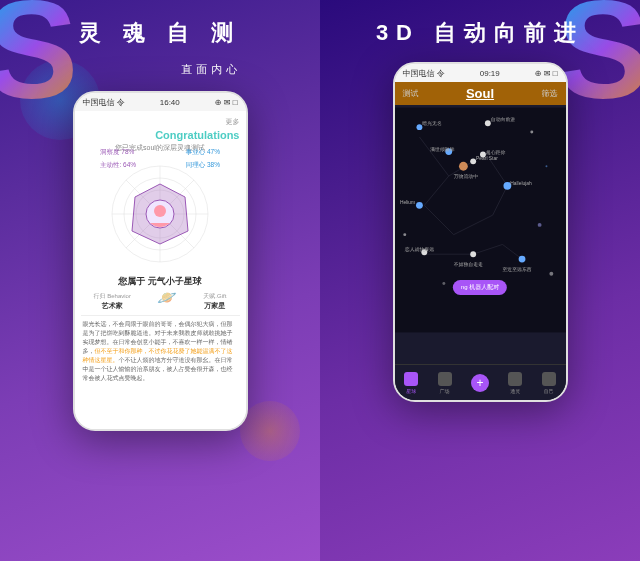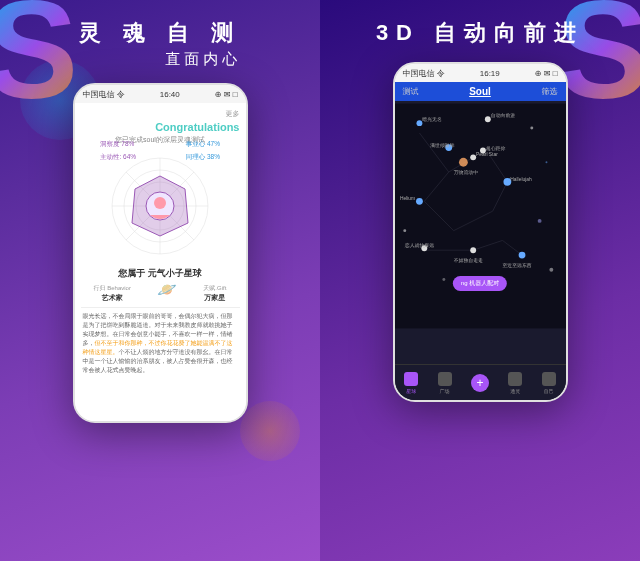--- a/index.html
+++ b/index.html
@@ -65,24 +65,24 @@
 
     .panel-title .main-text {
       color: white;
       font-size: 22px;
       font-weight: 600;
       letter-spacing: 8px;
     }
 
     .panel-title .sub-text {
       color: white;
-      font-size: 15px;
+      font-size: 11px;
       font-weight: 400;
       letter-spacing: 4px;
-      margin-top: 2px;
+      margin-top: 14px;
     }
 
     
     .phone-mockup {
       position: relative;
       z-index: 2;
       width: 175px;
       height: 340px;
       background: white;
       border-radius: 22px;
@@ -232,31 +232,31 @@
       height: calc(100% - 18px);
       position: relative;
       overflow: hidden;
     }
 
     .right-phone-header {
       display: flex;
       justify-content: space-between;
       align-items: center;
       padding: 4px 8px;
-      background: #1d4ed8;
+      background: #a16207;
     }
 
     .right-phone-header span {
       color: #ccc;
       font-size: 8px;
     }
 
     .right-phone-header .soul-title {
       color: white;
-      font-size: 10px;
+      font-size: 13px;
       font-weight: 600;
       text-decoration: underline;
     }
 
     .star-map {
       width: 100%;
       height: 230px;
       position: relative;
     }
 
@@ -410,21 +410,21 @@
 <div class="right-panel">
   <div class="s-logo">S</div>
 
   <div class="panel-title">
     <div class="main-text">3D 自动向前进</div>
   </div>
 
   <div class="phone-mockup">
     <div class="phone-status-bar">
       <span>中国电信 令</span>
-      <span>16:19</span>
+      <span>09:19</span>
       <span>⊕ ✉ □</span>
     </div>
     <div class="phone-content-right">
       <div class="right-phone-header">
         <span>测试</span>
         <span class="soul-title">Soul</span>
         <span>筛选</span>
       </div>
 
       <div class="star-map">

